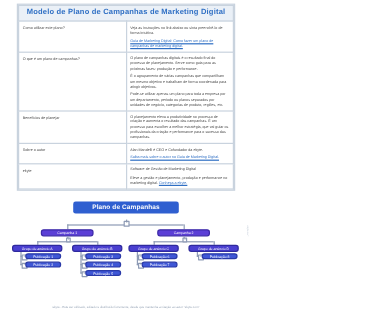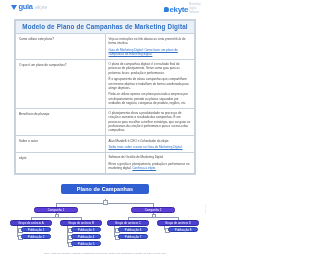--- a/index.html
+++ b/index.html
@@ -74,32 +74,20 @@
   .vert-note{
     position:absolute;right:3px;bottom:58px;
     font-size:2px;color:#c3ccd8;writing-mode:vertical-rl;
   }
 </style>
 </head>
 <body>
 
 <div class="page">
 
-  <div class="hdr">
-    <div class="logo-left">
-      <span class="tri"></span>
-      <span class="logo-word">guia</span>
-      <span class="logo-sub">ekyte</span>
-    </div>
-    <div class="logo-right">
-      <span class="ek-mark"></span>
-      <span class="ek-word">ekyte</span>
-      <span class="ek-tag">Marketing Digital Software</span>
-    </div>
-  </div>
 
   <div class="tbl-wrap">
     <table class="tbl">
       <tbody>
           <tr>
         <td class="title-cell" colspan="2">Modelo de Plano de Campanhas de Marketing Digital</td>
       </tr>
 
       <tr>
         <td class="lbl">Como utilizar este plano?</td>

